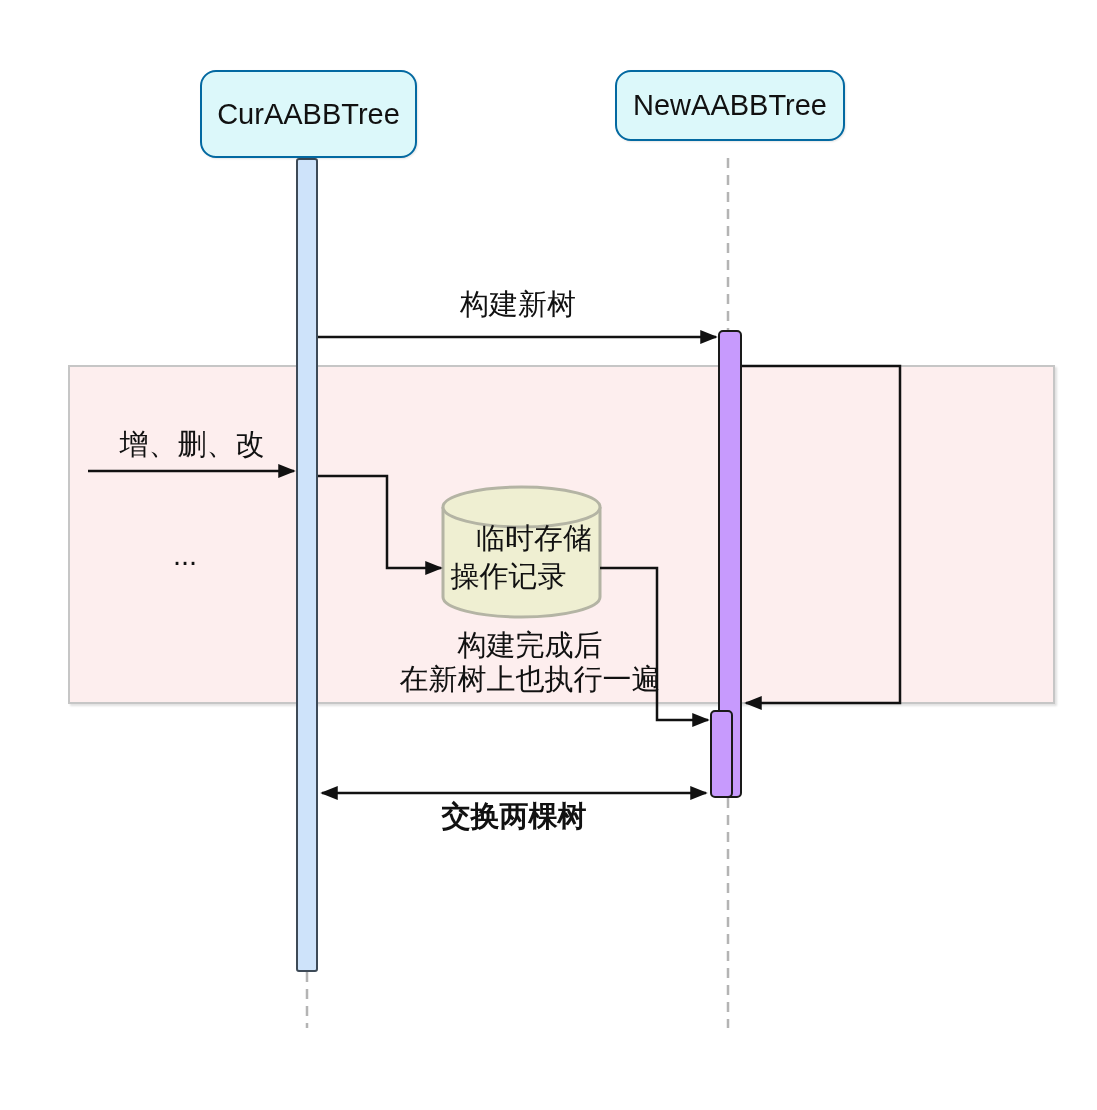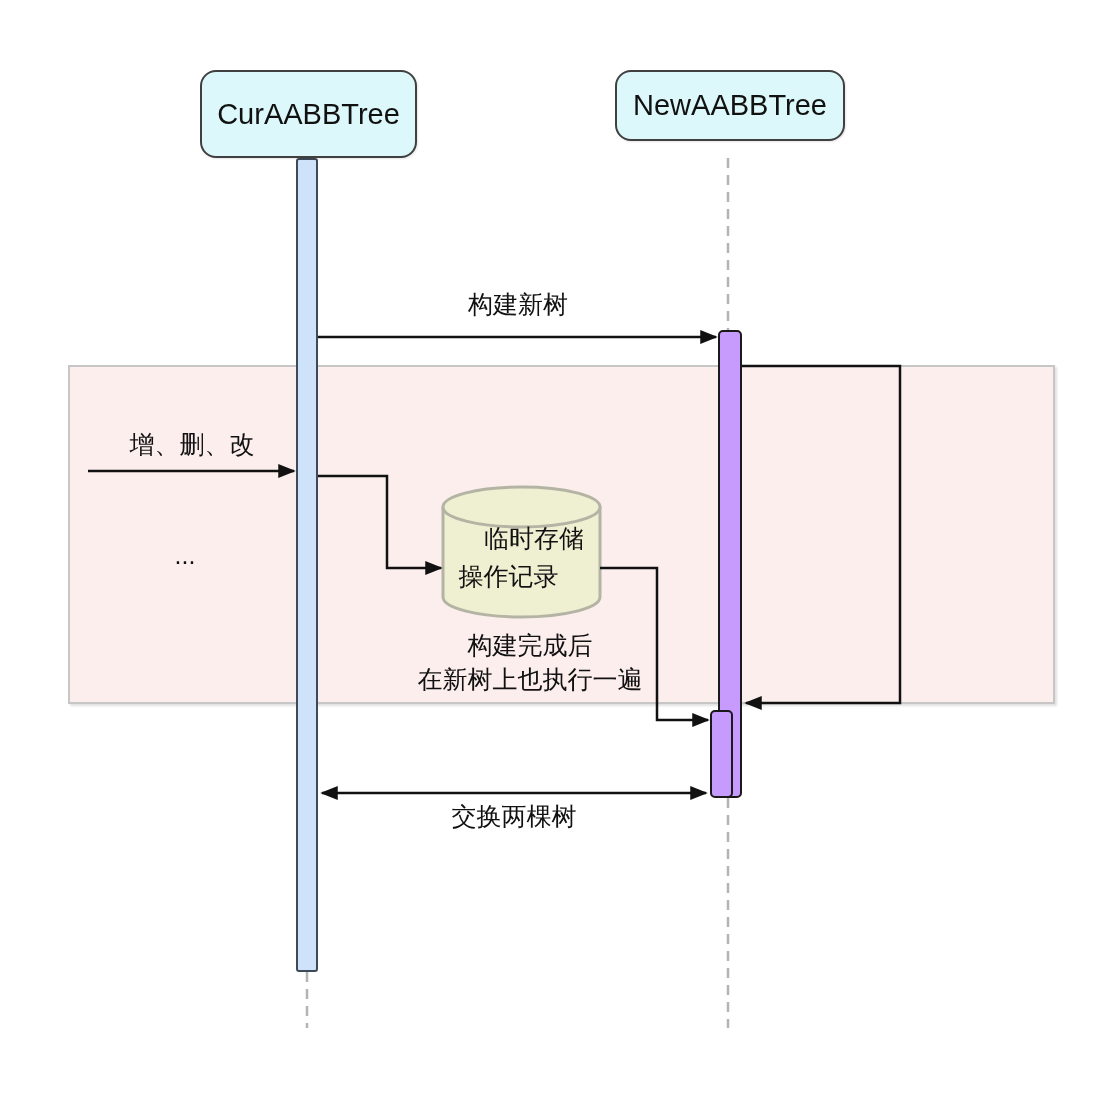--- a/index.html
+++ b/index.html
@@ -1,23 +1,23 @@
 <!DOCTYPE html>
 <html><head>
 <meta charset="utf-8">
 <style>
   html,body { margin:0; padding:0; background:#ffffff; }
   body { width:1097px; height:1110px; font-family:"Liberation Sans", sans-serif; }
   #canvas { position:relative; width:1097px; height:1110px; background:#ffffff; overflow:hidden; }
 
-  .label { position:absolute; color:#111111; font-size:25px; line-height:34px;
+  .label { position:absolute; color:#111111; font-size:29px; line-height:34px;
            text-align:center; white-space:nowrap; }
 
   .participant { position:absolute; display:flex; align-items:center; justify-content:center;
-                 background:#dcf8fa; border:2px solid #404040; border-radius:16px;
+                 background:#dcf8fa; border:2px solid #0369a1; border-radius:16px;
                  font-size:29px; color:#111111; box-sizing:border-box;
                  box-shadow:1px 1px 2px rgba(0,0,0,0.10); }
   #p-cur { left:200px; top:70px; width:217px; height:88px; }
   #p-new { left:615px; top:70px; width:230px; height:71px; }
 
   #region { position:absolute; left:68px; top:365px; width:987px; height:339px;
             box-sizing:border-box; background:#fdeeee; border:2px solid #c6c6c6;
             box-shadow:2px 2px 2px rgba(0,0,0,0.12); }
 
   .activation { position:absolute; box-sizing:border-box; }
@@ -31,21 +31,21 @@
   svg.overlay { position:absolute; left:0; top:0; }
 
   #lbl-build-new { left:318px; top:287px; width:400px; }
   #lbl-crud      { left:86px;  top:427px; width:212px; }
   #lbl-ellipsis  { left:135px; top:538px; width:100px; }
   #lbl-store-1   { left:443px; top:521px; width:182px; }
   #lbl-store-2   { left:443px; top:559px; width:131px; }
   #lbl-caption-1 { left:330px; top:628px; width:400px; }
   #lbl-caption-2 { left:330px; top:662px; width:400px; }
   #lbl-building  { left:902px; top:528px; width:145px; }
-  #lbl-swap      { left:318px; top:799px; width:392px; }
+  #lbl-swap      { left:318px; top:799px; width:392px;font-weight:bold; }
 </style>
 </head>
 <body>
 
 <div id="canvas">
 
   <div id="region"></div>
 
   <div class="activation" id="act-cur"></div>
   <div class="activation" id="act-new-main"></div>

